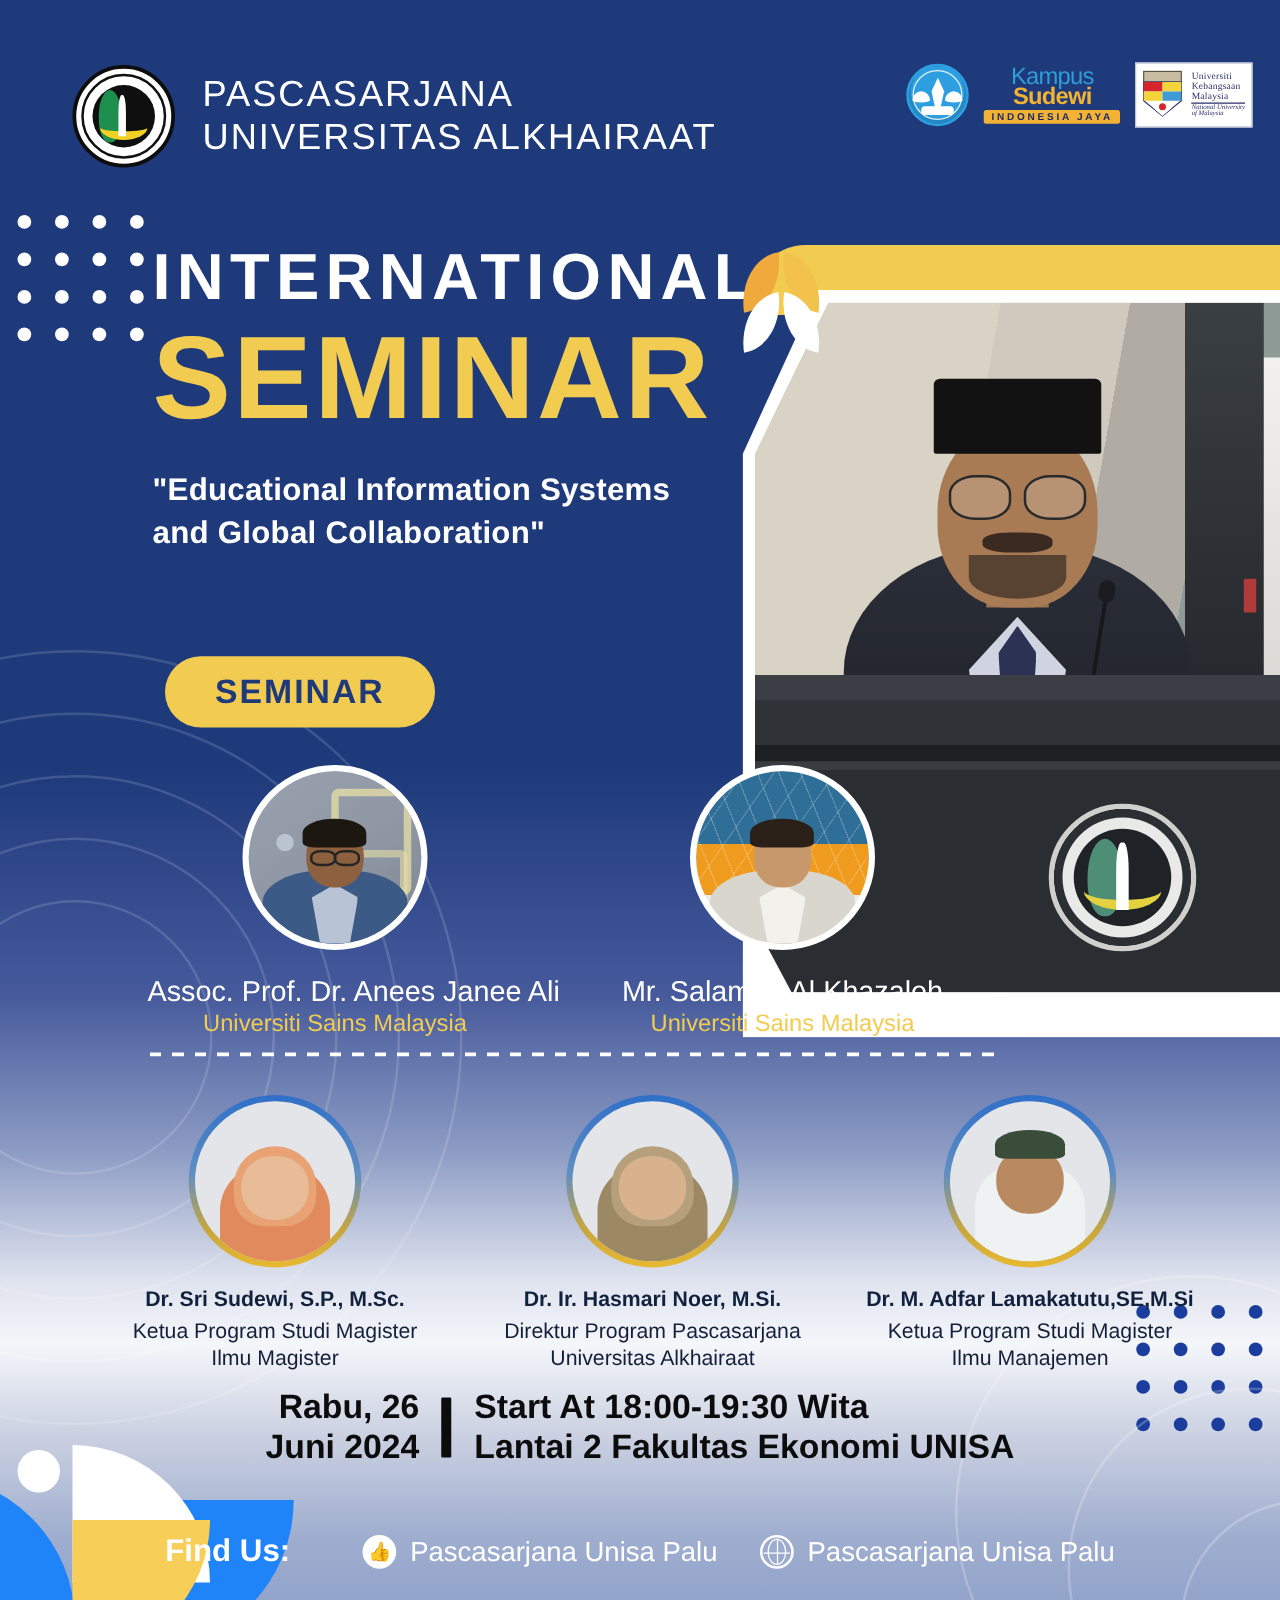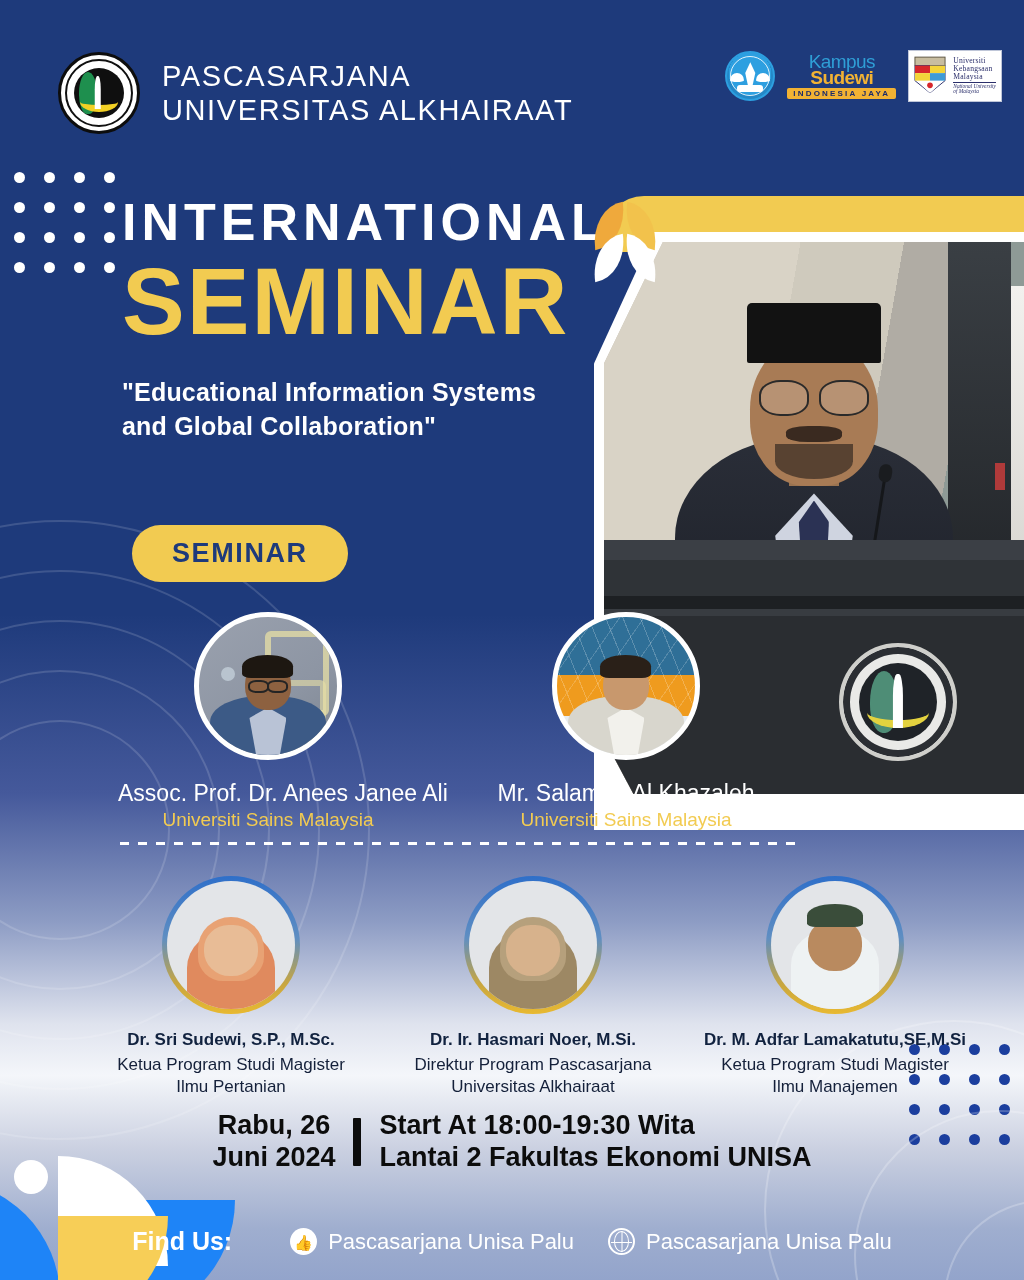--- a/index.html
+++ b/index.html
@@ -227,21 +227,21 @@
   .fig .gls{ position:absolute; left:33%; bottom:58%; width:34%; height:8%; }
   .fig .gls:before,.fig .gls:after{ content:""; position:absolute; top:0; width:42%; height:100%;
      border:2px solid #242424; border-radius:40%; }
   .fig .gls:before{ left:0; } .fig .gls:after{ right:0; }
 
   
   .divider{ position:absolute; left:120px; top:842px; width:682px; height:3px;
      background:repeating-linear-gradient(90deg,#fff 0 9px, transparent 9px 18px); }
 
   
-  .row2{ position:absolute; left:93px; top:876px; width:880px; display:flex;
+  .row2{ position:absolute; left:82px; top:876px; width:880px; display:flex;
      justify-content:space-between; }
   .sp2{ width:276px; text-align:center; }
   .sp2 .ring{ width:138px; height:138px; border-radius:50%; margin:0 auto; padding:5px;
      background:linear-gradient(180deg,#2f6fc9 0%,#5f8ec2 45%,#c8a63f 78%,#E8B931 100%); }
   .sp2 .av{ width:100%; height:100%; border-radius:50%; overflow:hidden; position:relative;
      background:#e3e5e8; }
   .sp2 .nm{ font-size:17px; font-weight:700; color:#11223f; margin-top:16px;
      white-space:nowrap; }
   .sp2 .rl{ font-size:17px; color:#14203a; line-height:1.28; margin-top:4px; }
 
@@ -249,21 +249,21 @@
      border-radius:46% 46% 48% 48%; }
   .hj-scarf{ position:absolute; left:16%; bottom:0; width:68%; height:62%;
      border-radius:48% 48% 12% 12%; }
   .hj-front{ position:absolute; left:24%; bottom:22%; width:52%; height:50%;
      border-radius:50% 50% 38% 38%; }
 
   
   .datestrip{ position:absolute; left:0; top:1108px; width:100%; height:68px;
      display:flex; align-items:center; justify-content:center; gap:0; }
   .ds-in{ display:flex; align-items:center; gap:18px; }
-  .ds-l{ color:#0c0c0c; font-size:27px; font-weight:800; line-height:1.18; text-align:center; }
+  .ds-l{ color:#0c0c0c; font-size:27px; font-weight:800; line-height:1.18; text-align:right; }
   .ds-bar{ width:8px; height:48px; background:#0c0c0c; border-radius:1px; }
   .ds-r{ color:#0c0c0c; font-size:27px; font-weight:800; line-height:1.18; }
 
   
   .footer{ position:absolute; left:0; bottom:24px; width:100%;
      display:flex; align-items:center; justify-content:center; gap:34px; }
   .f-label{ color:#fff; font-size:25px; font-weight:800; margin-right:24px; }
   .f-item{ display:flex; align-items:center; gap:11px; color:#fff; font-size:22px; }
   .ic-fb{ width:27px; height:27px; border-radius:50%; background:#fff; position:relative; flex:none; }
   .ic-fb:before{ content:"\1F44D"; position:absolute; left:50%; top:50%;
@@ -484,21 +484,21 @@
       <div class="ring">
         <div class="av">
           <div class="hj-scarf" style="background:#e08a5e"></div>
           <div class="hj-front" style="background:#e8a274"></div>
           <div class="hj-face" style="background:#e8bc96"></div>
         </div>
       </div>
       <div class="nm">Dr. Sri Sudewi, S.P., M.Sc.</div>
       <div class="rl">
         <div>Ketua Program Studi Magister</div>
-        <div>Ilmu Pertanian</div>
+        <div>Ilmu Magister</div>
       </div>
     </div>
 
     <div class="sp2">
       <div class="ring">
         <div class="av">
           <div class="hj-scarf" style="background:#9d8864"></div>
           <div class="hj-front" style="background:#b6a07c"></div>
           <div class="hj-face" style="background:#d7b28c"></div>
         </div>

